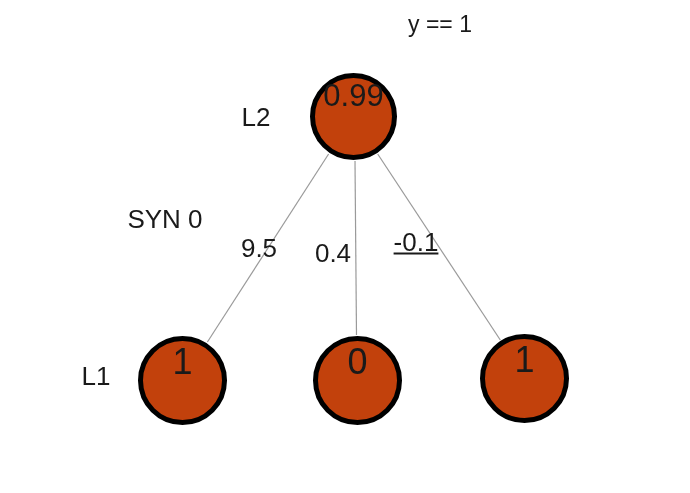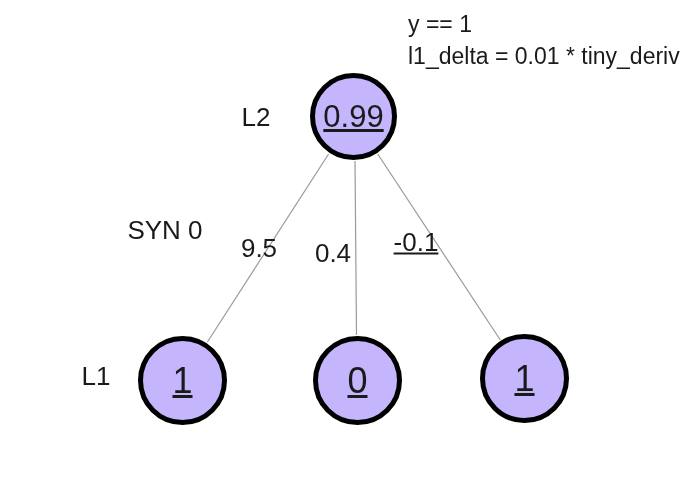--- a/index.html
+++ b/index.html
@@ -25,26 +25,25 @@
   }
   .edges line {
     stroke: #9a9a9a;
     stroke-width: 1.2;
   }
   .node {
     position: absolute;
     box-sizing: border-box;
     border: 5px solid #000000;
     border-radius: 50%;
-    background: #c4b5fd;
+    background: #c2410c;
     display: flex;
-    align-items: center;
+    align-items: flex-start;
     justify-content: center;
     color: #1a1a1a;
-    text-decoration: underline;
   }
   .node-l2 {
     left: 310px;
     top: 73px;
     width: 87px;
     height: 87px;
     font-size: 31px;
   }
   .node-l1 {
     width: 89px;
@@ -56,21 +55,21 @@
   .node-l1c { left: 480px; top: 334px; }
   .lbl {
     position: absolute;
     transform: translate(-50%, -50%);
     white-space: nowrap;
     color: #1a1a1a;
   }
   .lbl-layer { font-size: 26px; }
   .lbl-l2  { left: 256px; top: 117px; }
   .lbl-l1  { left: 96px; top: 376px; }
-  .lbl-syn { left: 165px; top: 230px; text-align: center; }
+  .lbl-syn { left: 165px; top: 219px; text-align: center; }
   .lbl-weight { font-size: 26px; }
   .lbl-w1 { left: 259px; top: 228px; margin-top: 20px; }
   .lbl-w2 { left: 333px; top: 253px; }
   .lbl-w3 { left: 416px; top: 242px; text-decoration: underline; }
   .annotation {
     position: absolute;
     left: 408px;
     top: 8px;
     font-size: 23px;
     line-height: 32px;
@@ -84,21 +83,20 @@
 <div class="canvas">
 
   <svg class="edges" viewBox="0 0 690 493" xmlns="http://www.w3.org/2000/svg">
     <line x1="328.6" y1="154" x2="207.4" y2="342"></line>
     <line x1="355" y1="161" x2="356.5" y2="335"></line>
     <line x1="377.7" y1="154" x2="500.3" y2="340"></line>
   </svg>
 
   <div class="annotation">
     <div>y == 1</div>
-    <div>l1_delta = 0.01 * tiny_deriv</div>
   </div>
 
   <div class="lbl lbl-layer lbl-l2">L2</div>
   <div class="lbl lbl-layer lbl-syn">SYN 0</div>
   <div class="lbl lbl-layer lbl-l1">L1</div>
 
   <div class="lbl lbl-weight lbl-w1">9.5</div>
   <div class="lbl lbl-weight lbl-w2">0.4</div>
   <div class="lbl lbl-weight lbl-w3">-0.1</div>
 

